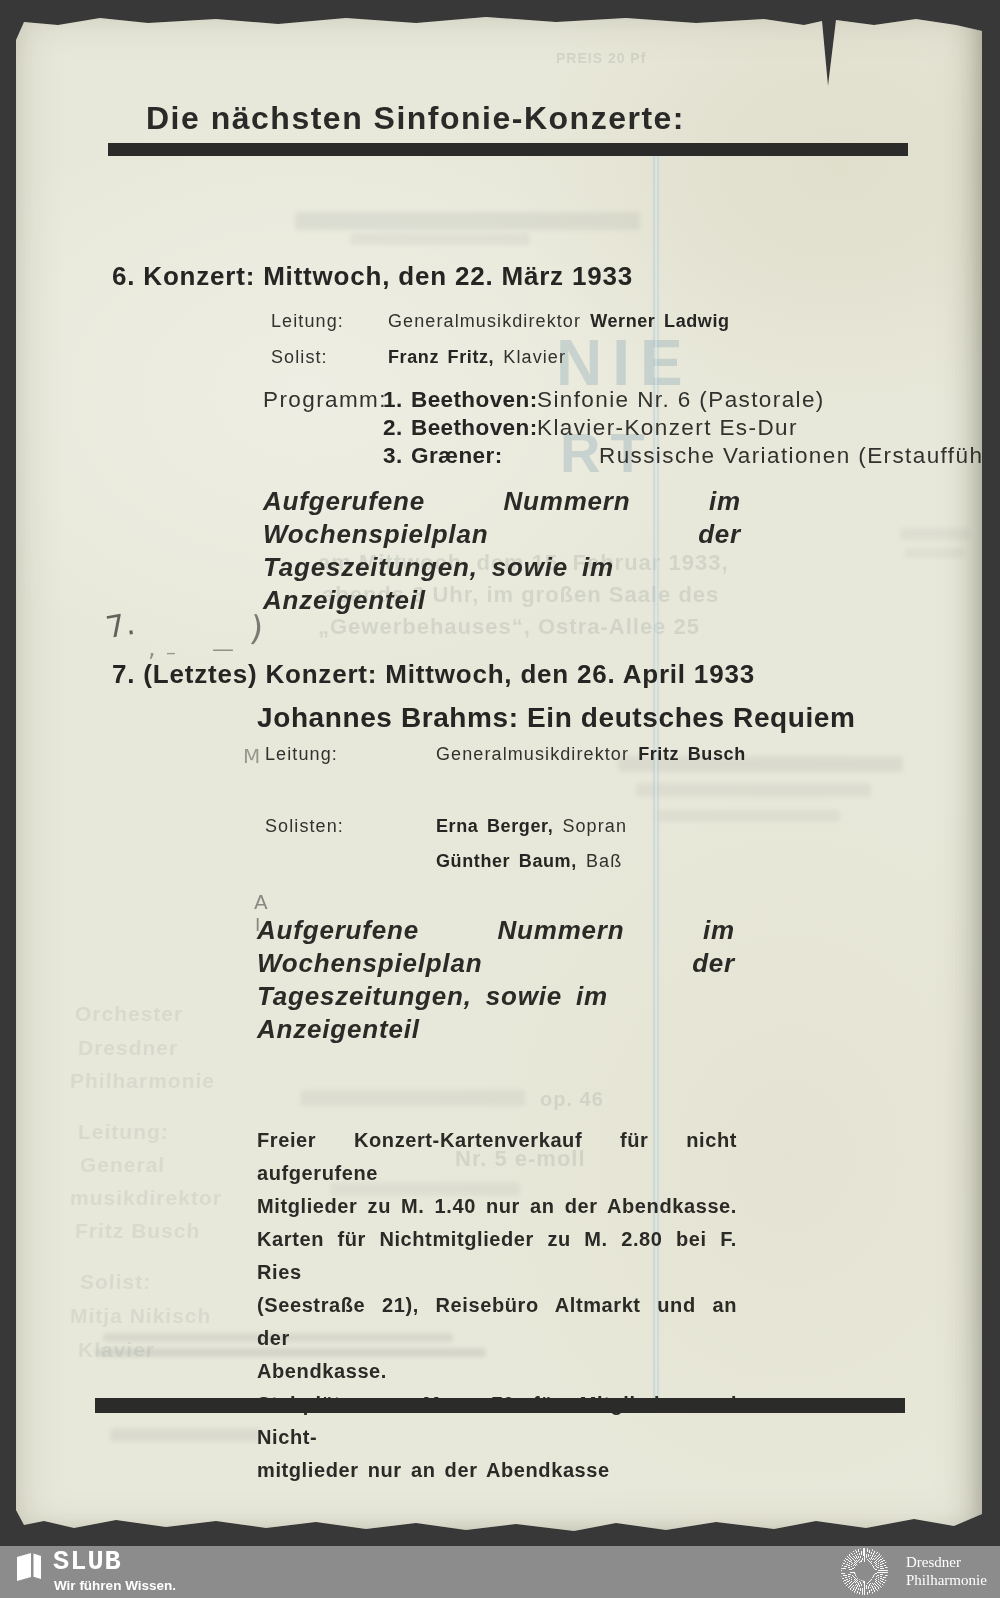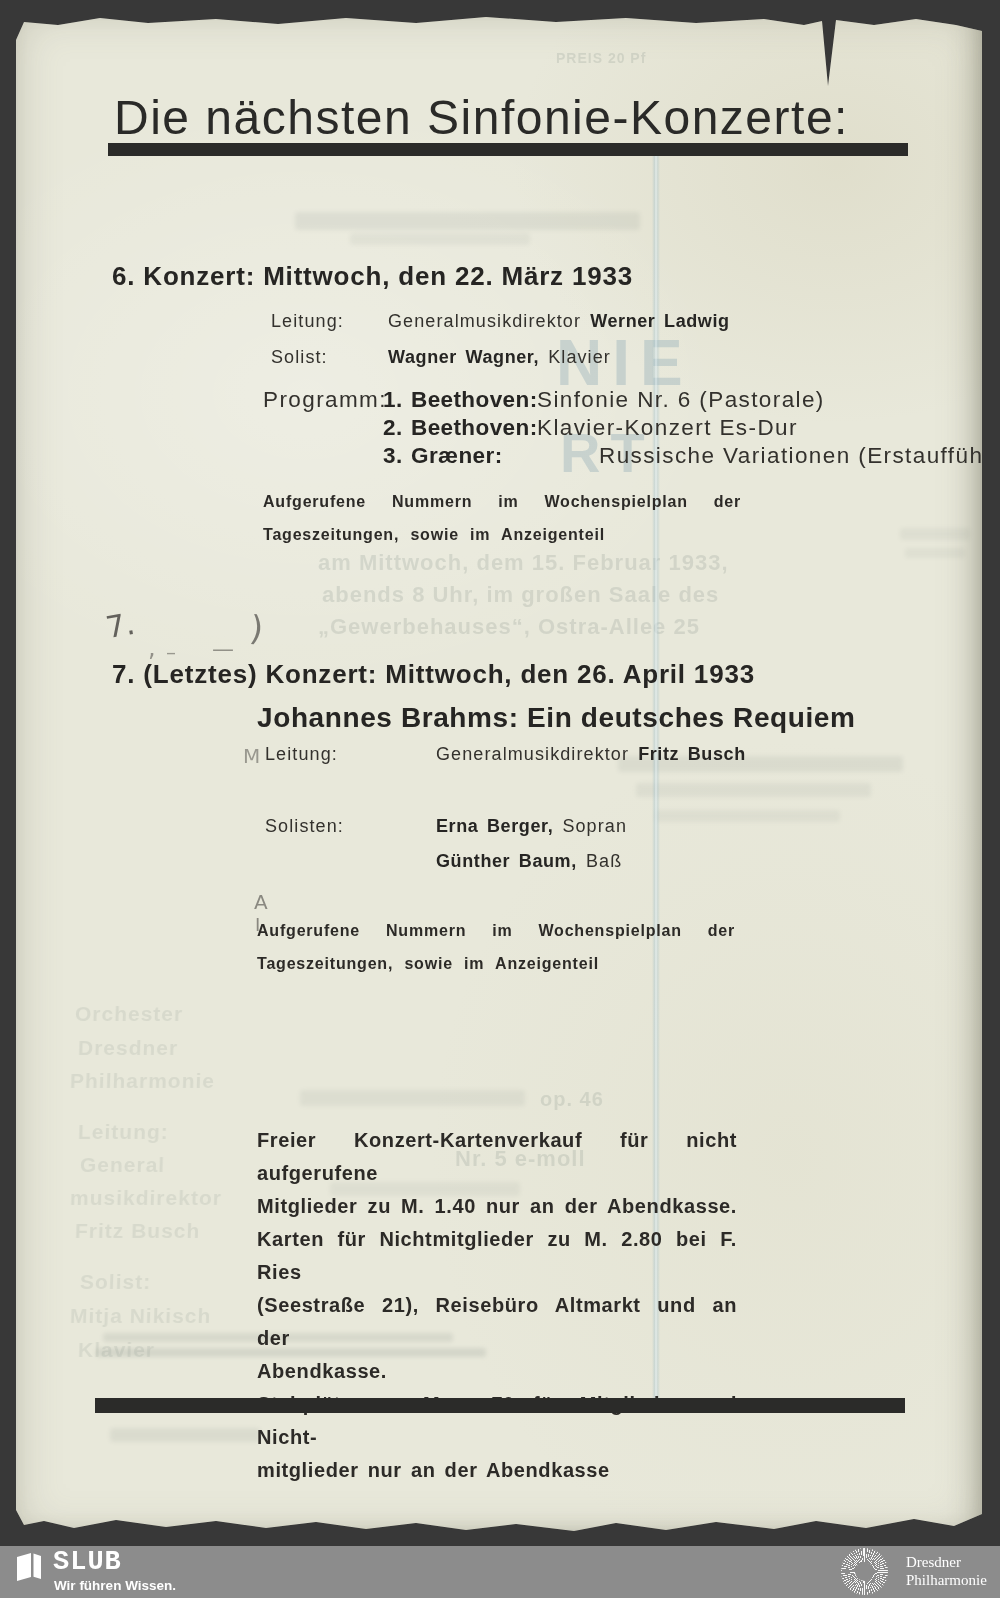--- a/index.html
+++ b/index.html
@@ -25,36 +25,36 @@
       8px 1513px,0px 1498px);
   }
   .content{position:absolute;left:-16px;top:-12px;width:1000px;height:1598px;}
 
   .fold-line{position:absolute;left:652px;top:150px;width:8px;height:1255px;
     background:linear-gradient(to right, rgba(160,190,200,0), rgba(160,190,200,.40) 30%,
       rgba(225,238,242,.65) 50%, rgba(160,190,200,.35) 72%, rgba(160,190,200,0));}
 
   
   .abs{position:absolute;color:#2e2c29;}
-  .title{font-size:48px;line-height:48px;letter-spacing:1.5px;font-weight:400;color:#2a2a28;}
+  .title{font-size:32px;line-height:48px;letter-spacing:1.5px;font-weight:700;color:#2a2a28;margin-left:32px;}
   .rule{position:absolute;background:#2b2b29;}
   .h-bold{font-size:26px;font-weight:700;letter-spacing:.8px;color:#262523;text-align:right;}
   .h-bold2{font-size:28px;font-weight:700;letter-spacing:.6px;color:#262523;}
   .row{font-size:18px;letter-spacing:1.1px;word-spacing:3px;color:#33312d;white-space:nowrap;margin-left:8px;}
   .row .b{font-weight:700;letter-spacing:.6px;color:#262523;}
   .lc6{display:inline-block;width:117px;}
   .lc7{display:inline-block;width:171px;}
   .prog{display:flex;font-size:22.5px;letter-spacing:1.4px;color:#33312d;}
   .plabel{width:120px;flex:none;}
   .pi{height:28px;white-space:nowrap;}
   .pnum{display:inline-block;width:28px;font-weight:700;letter-spacing:.4px;color:#262523;}
   .pcomp{display:inline-block;width:126px;font-weight:700;letter-spacing:.4px;color:#262523;}
   .indent3{margin-left:62px;}
-  .note{width:478px;font-size:16px;font-weight:700;letter-spacing:.8px;word-spacing:6px;
-        line-height:33px;color:#2c2a27;}
+  .note{width:478px;font-size:26px;font-weight:700;letter-spacing:.8px;word-spacing:6px;
+        line-height:33px;color:#2c2a27;font-style:italic;}
   .tickets{width:480px;font-size:20px;font-weight:700;letter-spacing:.6px;word-spacing:3px;
         line-height:33px;color:#2c2a27;}
   .just{text-align:justify;text-align-last:justify;}
 
   
   .pencil{position:absolute;color:#4c4a46;font-family:"DejaVu Sans", sans-serif;}
   .ghostw{position:absolute;color:#7d8a82;opacity:.15;filter:blur(.7px);
           font-size:21px;font-weight:700;letter-spacing:1px;transform:skewX(-2deg);white-space:nowrap;}
   .ghostc{position:absolute;color:#7d8a82;opacity:.20;filter:blur(.6px);
           font-weight:700;letter-spacing:1px;white-space:nowrap;}
@@ -119,21 +119,21 @@
 
       <div class="abs title" style="left:114px;top:94px">Die nächsten Sinfonie-Konzerte:</div>
       <div class="rule" style="left:108px;top:143px;width:800px;height:13px"></div>
 
       <div class="abs h-bold" style="left:112px;top:261px">6. Konzert: Mittwoch, den 22. März 1933</div>
 
       <div class="abs row" style="left:263px;top:311px">
         <span class="lc6">Leitung:</span><span>Generalmusikdirektor</span>&nbsp;<span class="b">Werner Ladwig</span>
       </div>
       <div class="abs row" style="left:263px;top:347px">
-        <span class="lc6">Solist:</span><span class="b">Wagner Wagner,</span>&nbsp;<span>Klavier</span>
+        <span class="lc6">Solist:</span><span class="b">Franz Fritz,</span>&nbsp;<span>Klavier</span>
       </div>
 
       <div class="abs prog" style="left:263px;top:387px">
         <span class="plabel">Programm:</span>
         <div>
           <div class="pi">
             <span class="pnum">1.</span><span class="pcomp">Beethoven:</span><span>Sinfonie Nr. 6 (Pastorale)</span>
           </div>
           <div class="pi">
             <span class="pnum">2.</span><span class="pcomp">Beethoven:</span><span>Klavier-Konzert Es-Dur</span>

